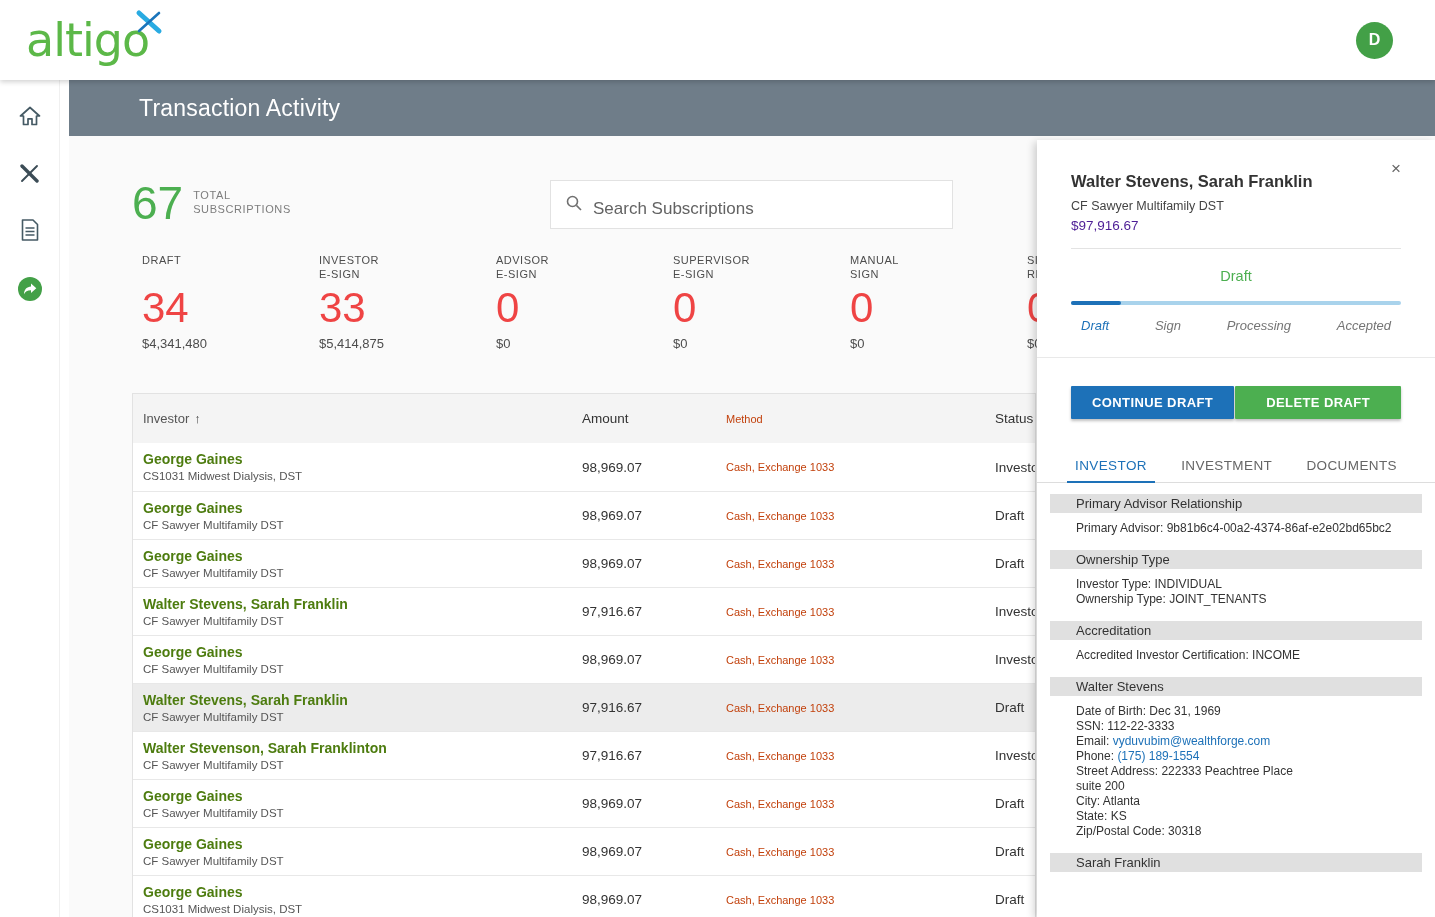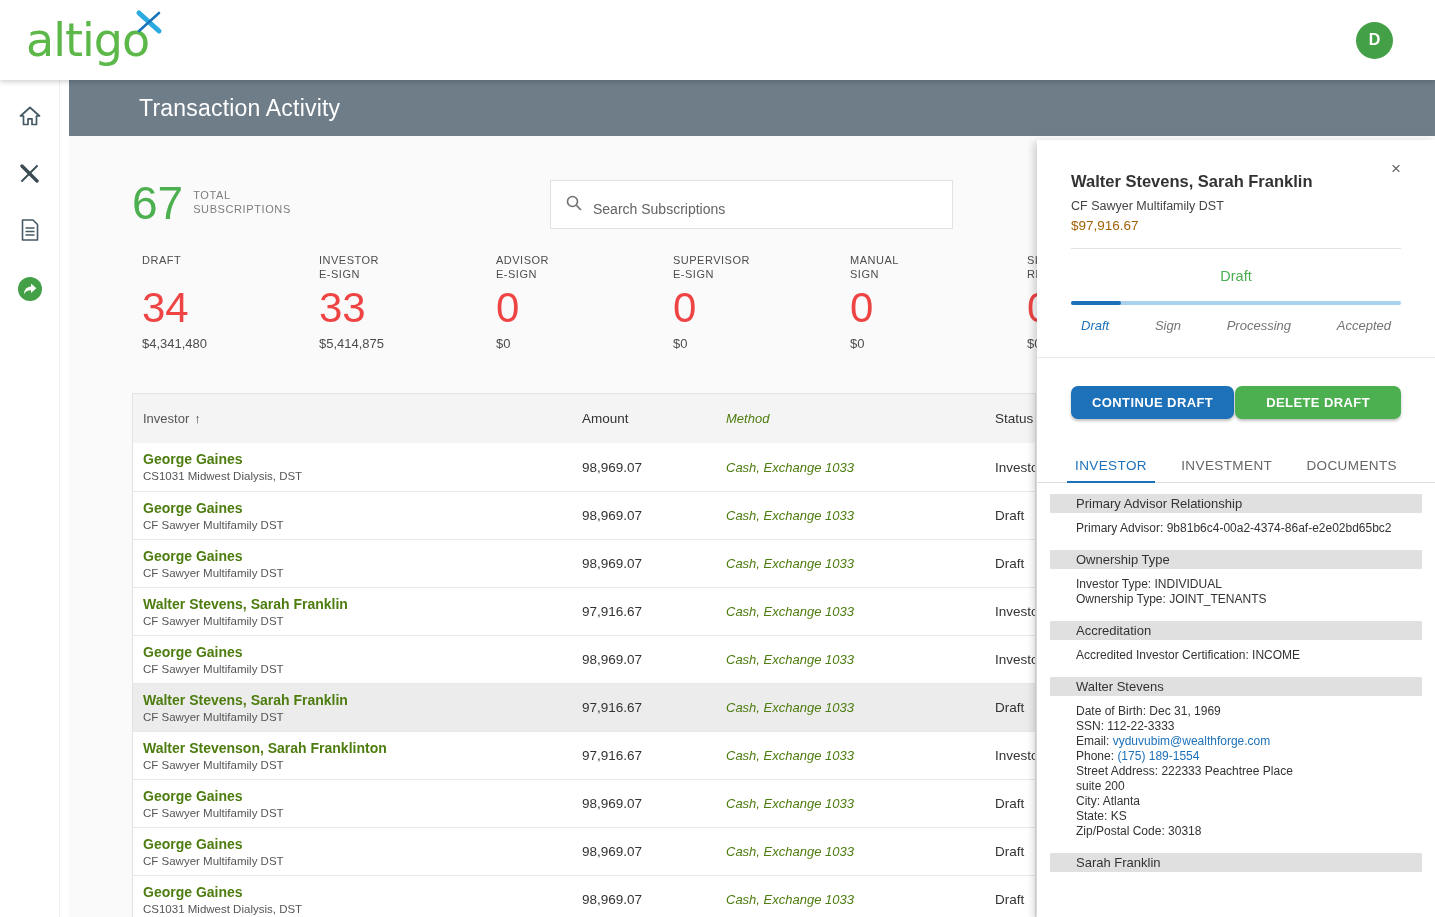--- a/index.html
+++ b/index.html
@@ -26,63 +26,63 @@
   .pagebar h1{color:#fff;font-size:23px;font-weight:400;letter-spacing:.2px;}
 
   
   .content{position:absolute;top:64px;left:0;bottom:0;width:977px;padding:36px 5px 0 63px;overflow:hidden;}
   .toprow{display:flex;align-items:flex-start;width:914px;}
   .total{display:flex;gap:10px;}
   .total-num{font-size:46px;line-height:46px;color:#4caf50;}
   .total-label{margin-top:8px;font-size:11px;color:#7d7d7d;letter-spacing:.6px;line-height:14px;}
   .search{margin-left:auto;margin-right:93px;width:403px;height:49px;background:#fff;
     border:1px solid #e2e2e2;display:flex;align-items:center;padding:0 15px;gap:11px;}
-  .search input{border:none;outline:none;flex:1;font-size:14px;color:#333;background:transparent;font-family:inherit;margin-top:9px;}
+  .search input{border:none;outline:none;flex:1;font-size:17px;color:#333;background:transparent;font-family:inherit;margin-top:9px;}
   .search input::placeholder{color:#636363;opacity:1;}
 
   .stats{display:flex;margin-top:24px;padding-left:10px;width:1100px;}
   .stat{width:177px;flex:none;cursor:pointer;}
   .stat-label{font-size:11px;color:#4d4d4d;letter-spacing:.5px;line-height:14px;height:28px;}
   .stat-count{font-size:42px;line-height:50px;color:#ef4444;margin-top:2px;}
   .stat-amount{font-size:13px;color:#4d4d4d;margin-top:3px;}
 
   
   .table{margin-top:42px;width:904px;background:#fff;border:1px solid #e2e2e2;overflow:hidden;}
   .thead{display:flex;align-items:center;height:49px;background:#f4f4f4;font-size:13px;color:#555;}
   .trow{display:flex;align-items:center;height:48px;border-top:1px solid #e8e8e8;cursor:pointer;background:#fff;}
   .trow.selected{background:#ececec;}
   .c-inv,.c-amt,.c-mth,.c-sts{flex:none;}
   .c-inv{width:449px;padding-left:10px;overflow:hidden;}
   .c-amt{width:144px;font-size:13.5px;color:#333;}
-  .c-mth{width:269px;font-size:13px;color:#4d7c0f;font-style:italic;}
+  .c-mth{width:269px;font-size:11px;color:#c2410c;}
   .c-sts{width:120px;font-size:13.5px;color:#333;white-space:nowrap;}
   .thead .c-inv{display:flex;align-items:center;gap:5px;cursor:pointer;}
   .sort-icon{font-size:13px;color:#444;}
   .inv-name{font-size:14px;font-weight:bold;color:#4d7c0f;line-height:17px;white-space:nowrap;}
   .inv-off{font-size:11.5px;color:#555;line-height:14px;margin-top:1px;white-space:nowrap;}
 
   
   .panel{position:absolute;top:60px;right:0;bottom:0;width:398px;background:#fff;
     box-shadow:-3px 2px 8px rgba(0,0,0,.18);overflow:hidden;}
   .panel-close{position:absolute;top:20px;right:34px;font-size:17px;color:#666;cursor:pointer;line-height:1;}
   .ph{padding:32px 34px 0;position:relative;}
   .ph-title{font-size:16.5px;font-weight:bold;color:#333;line-height:19px;}
   .ph-off{font-size:12.5px;color:#444;margin-top:8px;line-height:15px;}
-  .ph-amt{font-size:13.5px;color:#a16207;margin-top:4px;line-height:16px;}
+  .ph-amt{font-size:13.5px;color:#4c1d95;margin-top:4px;line-height:16px;}
   .divider{border:none;border-top:1px solid #e3e3e3;margin:14px 34px 0;}
   .status-label{text-align:center;color:#4caf50;font-size:14.5px;margin-top:19px;line-height:17px;}
   .progress{margin:16px 34px 0;height:4px;background:#a9d3ec;border-radius:2px;position:relative;}
   .progress-fill{position:absolute;left:0;top:0;bottom:0;background:#1d71b8;border-radius:2px;}
   .steps{display:flex;justify-content:space-between;margin:13px 44px 0;font-size:13px;
     font-style:italic;color:#757575;line-height:16px;}
   .step{cursor:default;}
   .step.active{color:#1d71b8;}
   .divider2{border:none;border-top:1px solid #e9e9e9;margin:23px 0 0;}
   .btnrow{display:flex;justify-content:space-between;margin:28px 34px 0;}
-  .btn{height:33px;border:none;border-radius:7px;color:#fff;font-size:13px;font-weight:bold;
+  .btn{height:33px;border:none;border-radius:1px;color:#fff;font-size:13px;font-weight:bold;
     letter-spacing:.4px;cursor:pointer;box-shadow:0 2px 3px rgba(0,0,0,.25);font-family:inherit;}
   .btn-continue{background:#1d71b8;padding:0 21px;}
   .btn-delete{background:#4caf50;padding:0 31px;}
   .tabs{display:flex;justify-content:space-between;margin-top:29px;padding:0 30px;border-bottom:1px solid #ddd;}
   .tab{padding:10px 8px 8px;font-size:13.5px;color:#666;letter-spacing:.4px;cursor:pointer;
     border-bottom:2px solid transparent;margin-bottom:-1px;}
   .tab.active{color:#1d71b8;border-bottom-color:#1d71b8;}
   .sections{padding:3px 13px 0;}
   .sec-header{margin-top:8px;background:#e0e0e0;padding:2px 26px;font-size:13px;color:#333;line-height:15px;}
   .sec-body{padding:8px 26px 6px;font-size:12px;color:#333;line-height:15px;}

